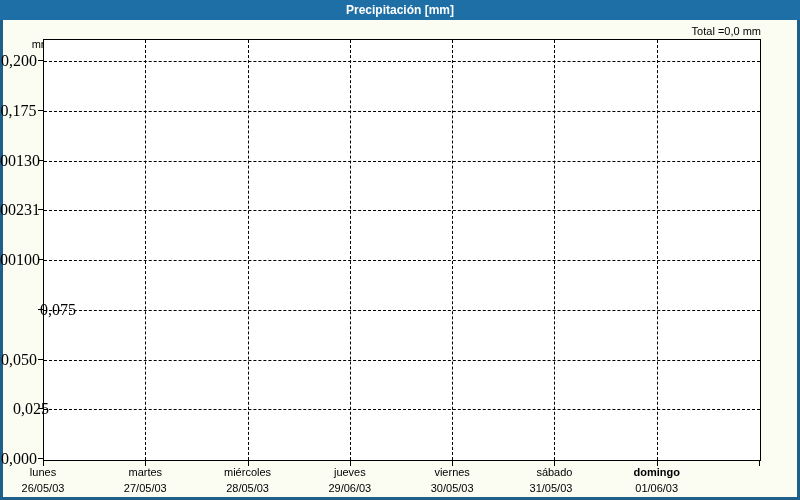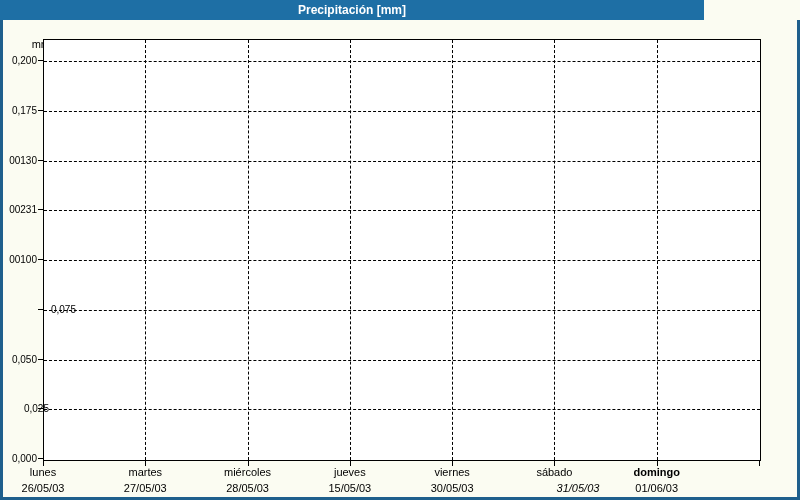--- a/index.html
+++ b/index.html
@@ -8,21 +8,21 @@
     width: 800px;
     height: 500px;
     background: var(--bg, #fbfcf2);
     font-family: "Liberation Sans", sans-serif;
     color: #000;
     overflow: hidden;
   }
   .titlebar {
     position: absolute;
     left: 0; top: 0;
-    width: 704px; height: 20px;
+    width: 800px; height: 20px;
     background: var(--titlebar-bg, #1e6fa5);
     color: var(--titlebar-text, #ffffff);
     font-size: 12px;
     font-weight: bold;
     text-align: center;
     line-height: 20px;
   }
   .frame-left   { position: absolute; left: 0;   top: 20px;  width: 3px;   height: 480px; background: var(--frame, #1e5f8c); }
   .frame-right  { position: absolute; left: 797px; top: 20px; width: 3px;  height: 480px; background: var(--frame, #1e5f8c); }
   .frame-bottom { position: absolute; left: 0;   top: 497px; width: 800px; height: 3px;  background: var(--frame, #1e5f8c); }
@@ -63,22 +63,23 @@
     width: 0;
     border-left: 1px dashed #000;
   }
   .y-tick { position: absolute; width: 5px; height: 1px; background: #000; }
   .x-tick { position: absolute; width: 1px; height: 5px; background: #000; }
   .y-tick-label {
     position: absolute;
     left: 0;
     width: 37px;
     text-align: right;
-    font-size: 10px;
+    font-size: 16px;
     line-height: 13px;
+    font-family: Liberation Serif, serif;
   }
   .x-day-label, .x-date-label {
     position: absolute;
     width: 104px;
     text-align: center;
     font-size: 11px;
     line-height: 13px;
   }
 </style>
 </head>
@@ -86,20 +87,21 @@
 
 <div class="stage" style="--titlebar-bg: #1e6fa5; --titlebar-text: #ffffff; --frame: #1e5f8c; --bg: #fbfcf2; --plot-bg: #ffffff;">
   <div class="titlebar">
     <span>Precipitación [mm]</span>
   </div>
 
   <div class="frame-left"></div>
   <div class="frame-right"></div>
   <div class="frame-bottom"></div>
 
+  <div class="total-label">Total =0,0 mm</div>
   <div class="unit-label">mm</div>
 
   <div class="plot" id="plot">
       <div class="h-grid" style="top: 21px;"></div>
       <div class="h-grid" style="top: 70.75px;"></div>
       <div class="h-grid" style="top: 120.5px;"></div>
       <div class="h-grid" style="top: 170.25px;"></div>
       <div class="h-grid" style="top: 220px;"></div>
       <div class="h-grid" style="top: 269.75px;"></div>
       <div class="h-grid" style="top: 319.5px;"></div>
@@ -109,21 +111,21 @@
       <div class="v-grid" style="left: 305.857px;"></div>
       <div class="v-grid" style="left: 408.143px;"></div>
       <div class="v-grid" style="left: 510.429px;"></div>
       <div class="v-grid" style="left: 612.714px;"></div>
     </div>
 
   <div id="axis-layer">
       <div class="y-tick" style="left: 38px; top: 60px;"></div>
       <div class="y-tick-label" style="top: 54px;">0,200</div>
       <div class="y-tick" style="left: 38px; top: 109.75px;"></div>
-      <div class="y-tick-label" style="top: 103.75px;">0,175</div>
+      <div class="y-tick-label" style="top: 103.75px; text-align: center;">0,175</div>
       <div class="y-tick" style="left: 38px; top: 159.5px;"></div>
       <div class="y-tick-label" style="top: 153.5px;">00130</div>
       <div class="y-tick" style="left: 38px; top: 209.25px;"></div>
       <div class="y-tick-label" style="top: 203.25px;">00231</div>
       <div class="y-tick" style="left: 38px; top: 259px;"></div>
       <div class="y-tick-label" style="top: 253px;">00100</div>
       <div class="y-tick" style="left: 38px; top: 308.75px;"></div>
       <div class="y-tick-label" style="top: 302.75px; margin-left: 39px;">0,075</div>
       <div class="y-tick" style="left: 38px; top: 358.5px;"></div>
       <div class="y-tick-label" style="top: 352.5px;">0,050</div>
@@ -139,21 +141,21 @@
       <div class="x-tick" style="left: 554.429px; top: 461px;"></div>
       <div class="x-tick" style="left: 656.714px; top: 461px;"></div>
       <div class="x-tick" style="left: 759px; top: 461px;"></div>
       <div class="x-day-label" style="left: -9px; top: 466px;">lunes</div>
       <div class="x-date-label" style="left: -9px; top: 482px;">26/05/03</div>
       <div class="x-day-label" style="left: 93.2857px; top: 466px;">martes</div>
       <div class="x-date-label" style="left: 93.2857px; top: 482px;">27/05/03</div>
       <div class="x-day-label" style="left: 195.571px; top: 466px;">miércoles</div>
       <div class="x-date-label" style="left: 195.571px; top: 482px;">28/05/03</div>
       <div class="x-day-label" style="left: 297.857px; top: 466px;">jueves</div>
-      <div class="x-date-label" style="left: 297.857px; top: 482px;">15/05/03</div>
+      <div class="x-date-label" style="left: 297.857px; top: 482px;">29/06/03</div>
       <div class="x-day-label" style="left: 400.143px; top: 466px;">viernes</div>
       <div class="x-date-label" style="left: 400.143px; top: 482px;">30/05/03</div>
       <div class="x-day-label" style="left: 502.429px; top: 466px;">sábado</div>
-      <div class="x-date-label" style="left: 526px; top: 482px; font-style: italic;">31/05/03</div>
+      <div class="x-date-label" style="left: 499px; top: 482px;">31/05/03</div>
       <div class="x-day-label" style="left: 604.714px; top: 466px; font-weight: bold;">domingo</div>
       <div class="x-date-label" style="left: 604.714px; top: 482px; text-align: center;">01/06/03</div>
     </div>
 </div>
 
 </body></html>

